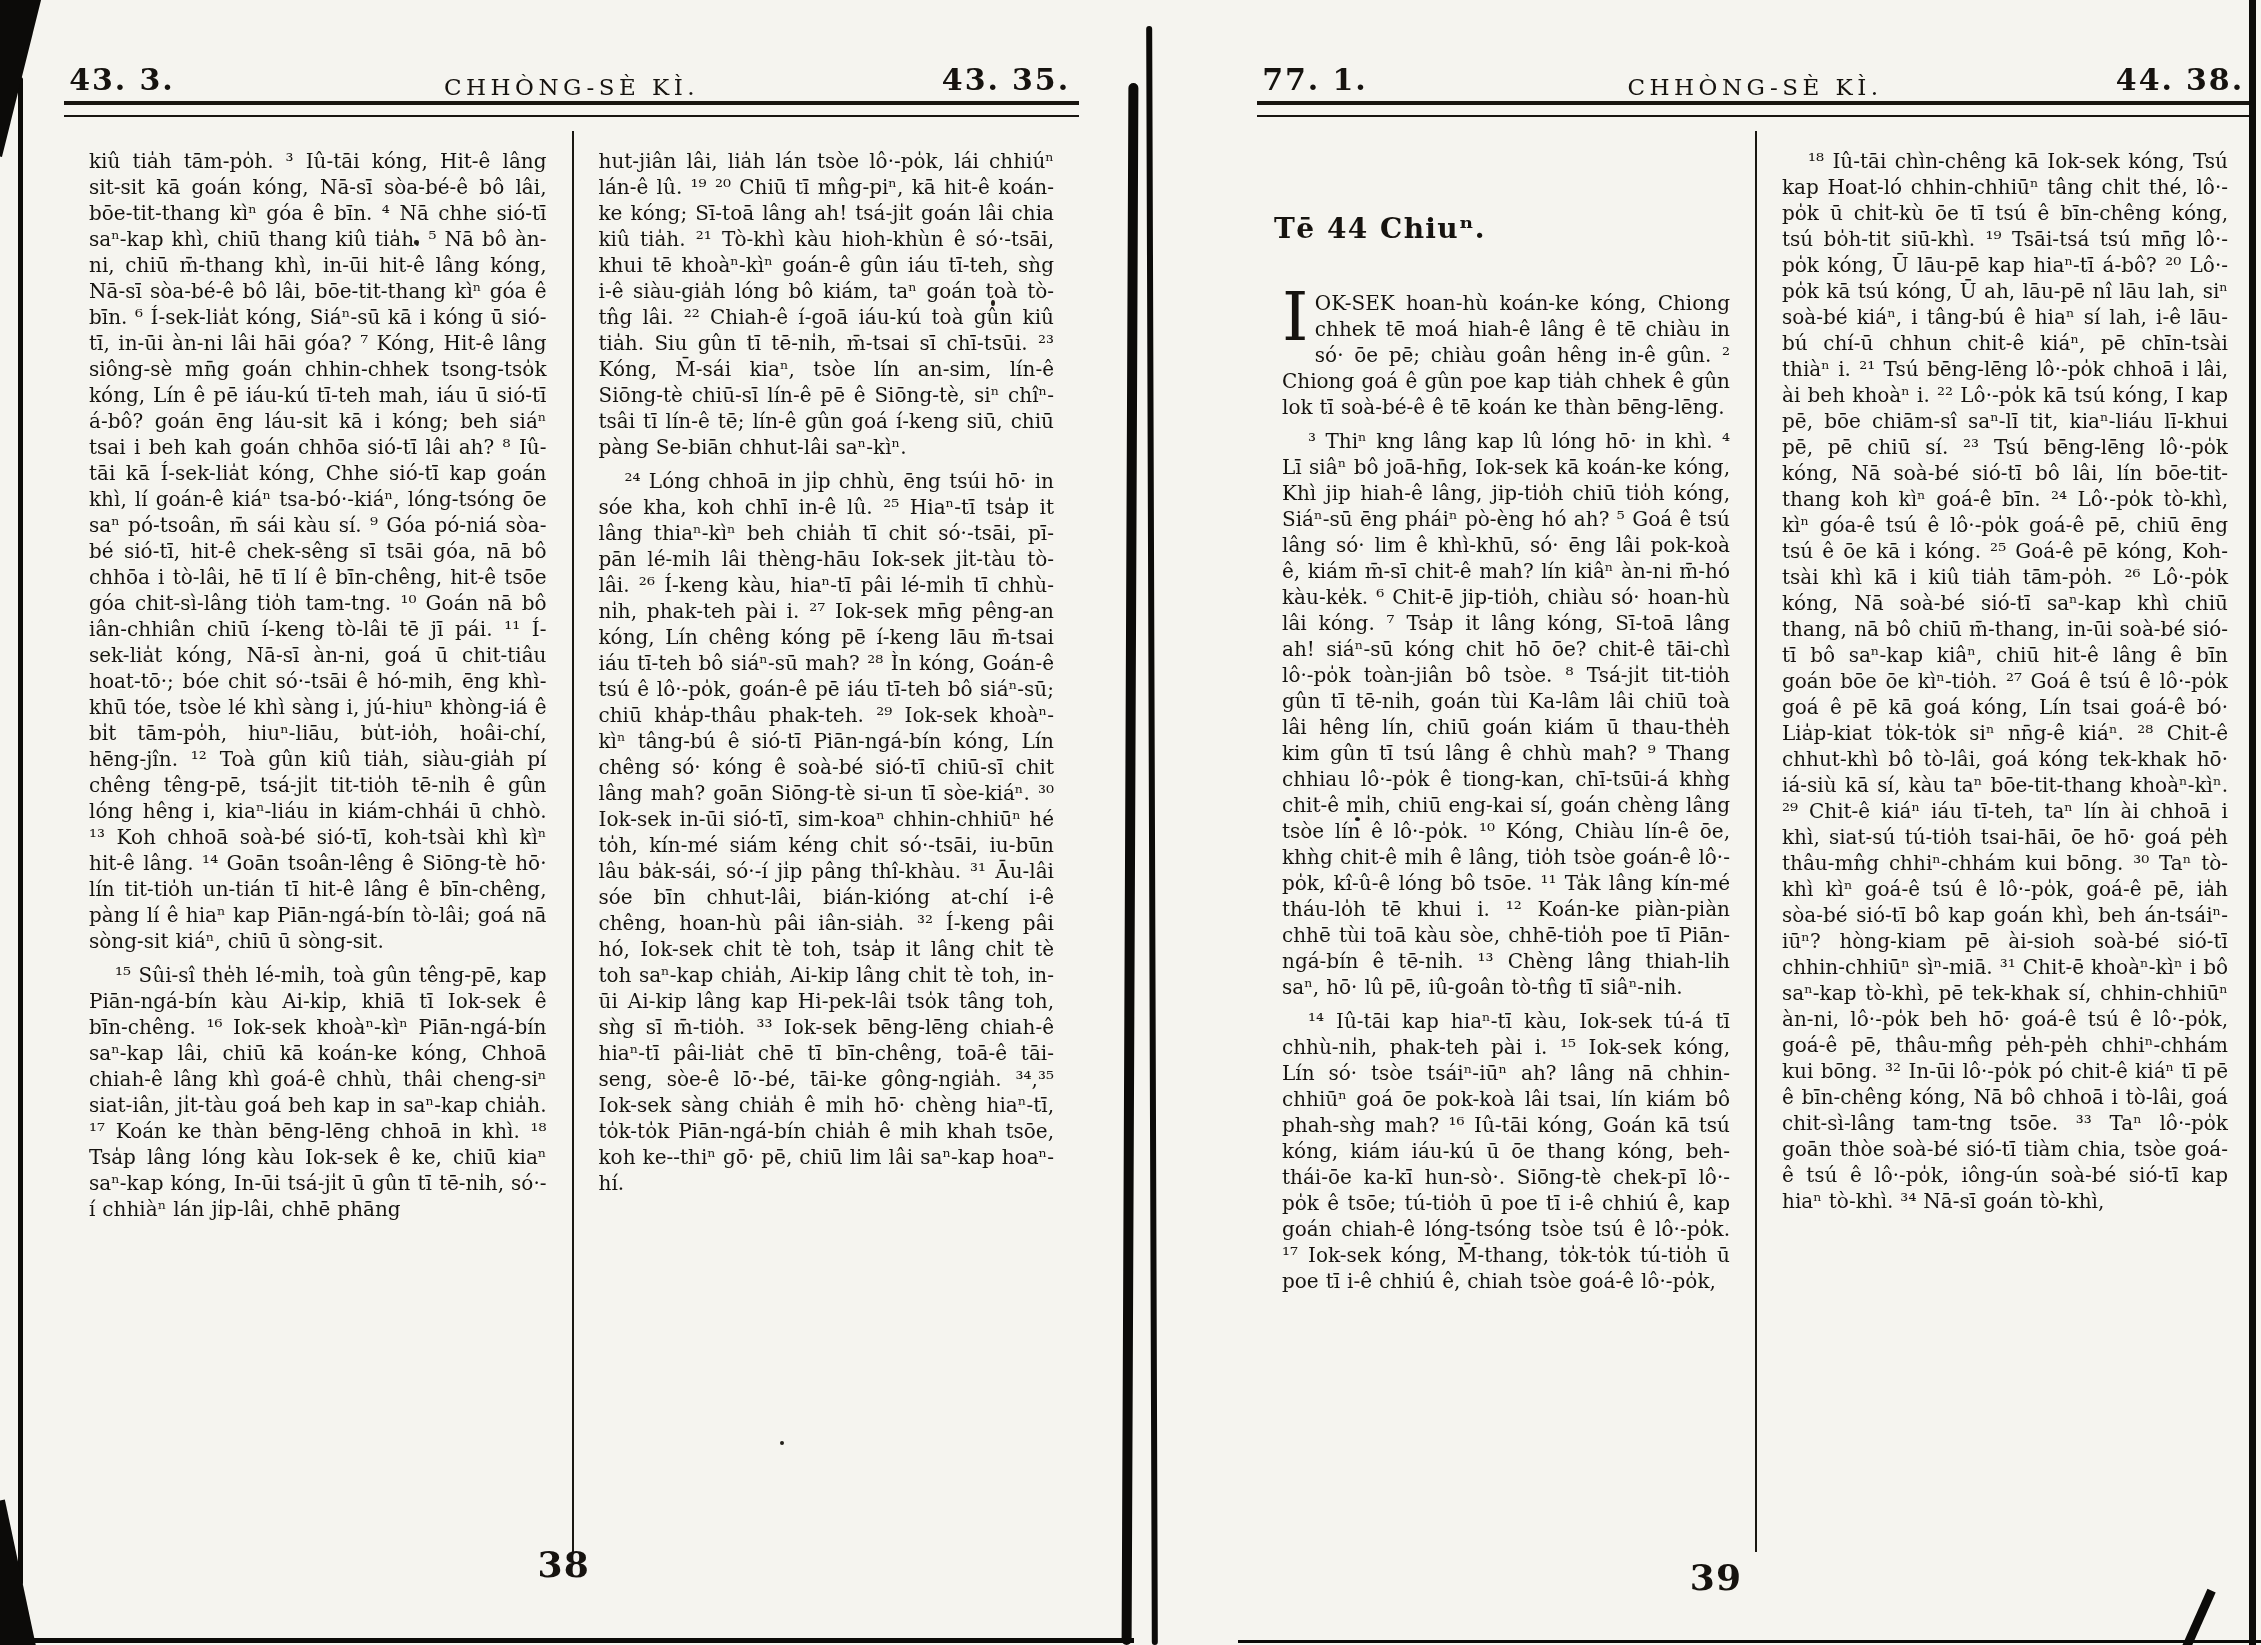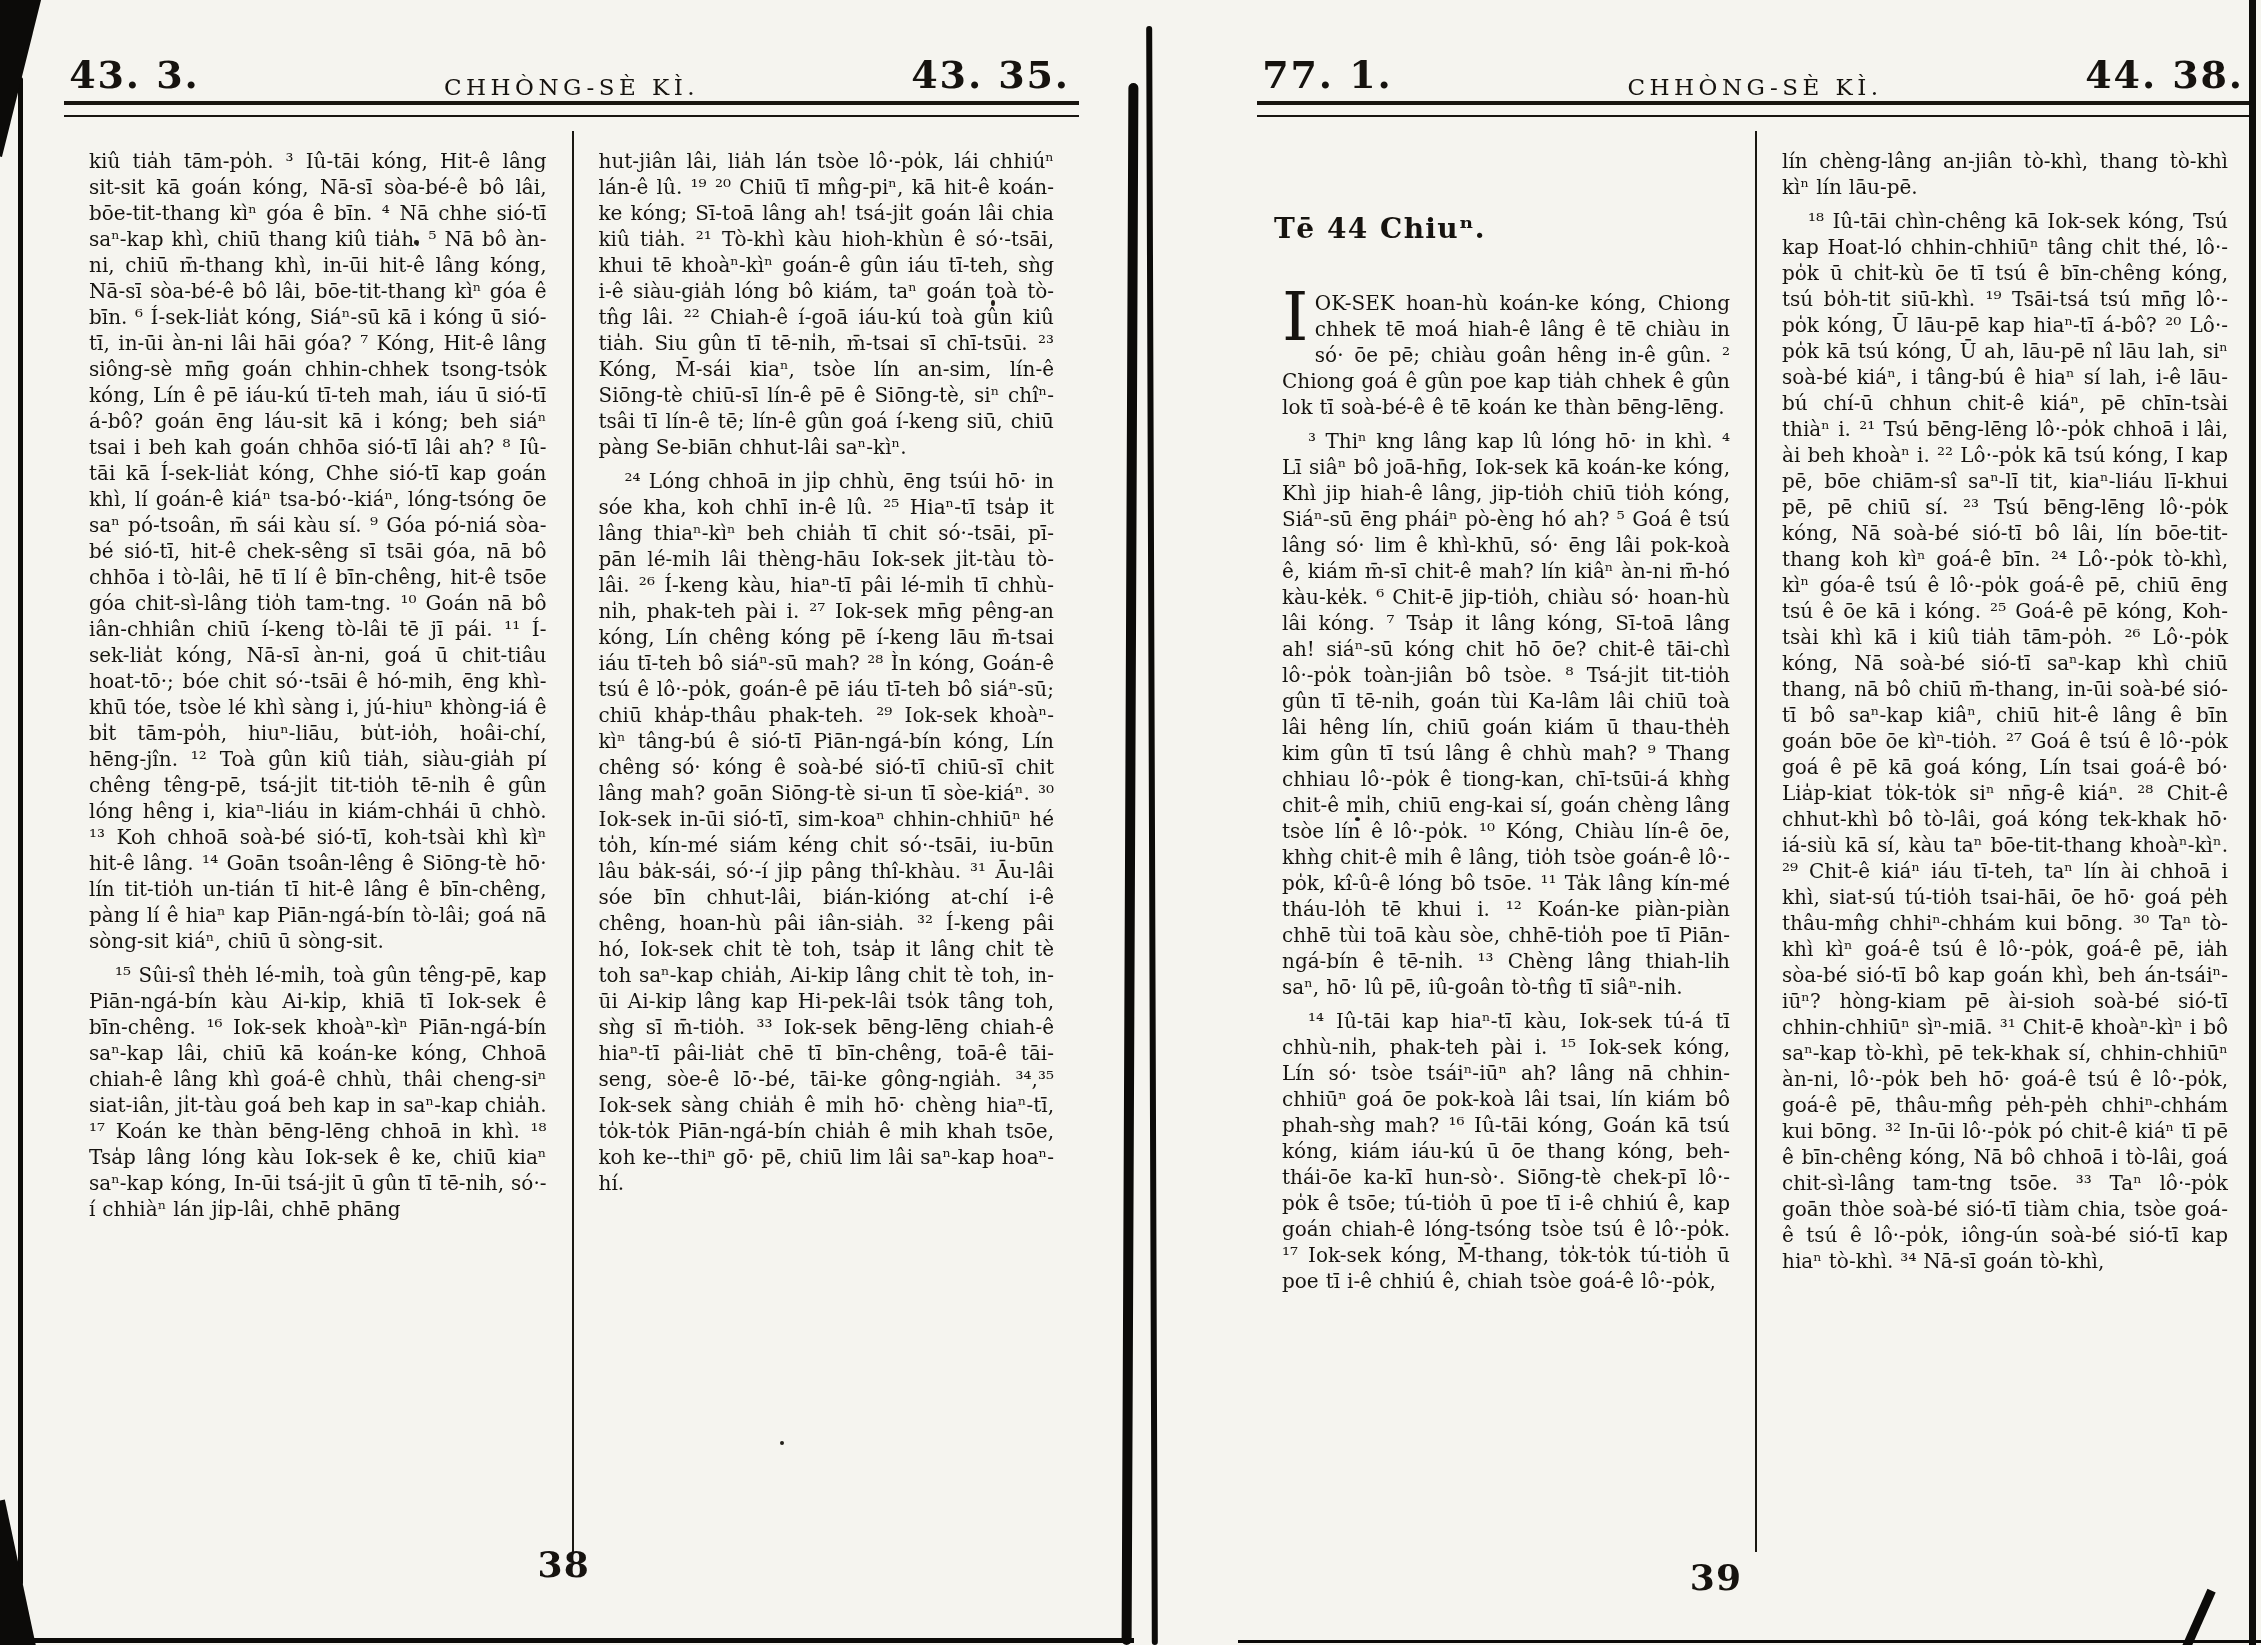--- a/index.html
+++ b/index.html
@@ -7,21 +7,21 @@
     position:relative; width:2261px; height:1645px;
     background:#f5f4ef; overflow:hidden;
     font-family:"DejaVu Serif","Liberation Serif",serif;
     color:#16130f;
   }
   .page { position:absolute; top:29px; height:1586px; }
   .page-left  { left:64px;  width:1015px; }
   .page-right { left:1257px; width:996px; }
 
   .page-header { position:relative; height:72px; }
-  .hdr-ref { position:absolute; bottom:3.9px; font-size:38px; font-weight:bold; letter-spacing:1.9px; }
+  .hdr-ref { position:absolute; bottom:3.9px; font-size:30px; font-weight:bold; letter-spacing:1.9px; }
   .hdr-ref.l { left:5.2px; }
   .hdr-ref.r { right:9px;text-align:right; }
   .hdr-title {
     position:absolute; left:50%; transform:translateX(-50%);
     bottom:1.3px; font-size:23px; letter-spacing:4.5px; white-space:nowrap;
   }
   .rule-double { height:9.7px; border-top:4.5px solid #181510; border-bottom:2.6px solid #181510; }
 
   .columns { display:flex; margin-top:14px; height:1421px; }
   .col {
@@ -98,21 +98,20 @@
     </div>
     <div class="rule-double"></div>
     <div class="columns">
       <div class="col">
         <div class="chapter-heading">Tē 44 Chiuⁿ.</div>
         <p class="cont"><span class="dropcap">I</span><span>OK-SEK hoan-hù koán-ke kóng, Chiong chhek tē moá hiah-ê lâng ê tē chiàu in só· ōe pē; chiàu goân hêng in-ê gûn. ² Chiong goá ê gûn poe kap tia̍h chhek ê gûn lok tī soà-bé-ê ê tē koán ke thàn bēng-lēng.</span></p>
         <p>³ Thiⁿ kng lâng kap lû lóng hō· in khì. ⁴ Lī siâⁿ bô joā-hn̄g, Iok-sek kā koán-ke kóng, Khì jip hiah-ê lâng, jip-tio̍h chiū tio̍h kóng, Siáⁿ-sū ēng pháiⁿ pò-èng hó ah? ⁵ Goá ê tsú lâng só· lim ê khì-khū, só· ēng lâi pok-koà ê, kiám m̄-sī chit-ê mah? lín kiâⁿ àn-ni m̄-hó kàu-ke̍k. ⁶ Chit-ē jip-tio̍h, chiàu só· hoan-hù lâi kóng. ⁷ Tsa̍p it lâng kóng, Sī-toā lâng ah! siáⁿ-sū kóng chit hō ōe? chit-ê tāi-chì lô·-po̍k toàn-jiân bô tsòe. ⁸ Tsá-ji̍t tit-tio̍h gûn tī tē-ni̍h, goán tùi Ka-lâm lâi chiū toà lâi hêng lín, chiū goán kiám ū thau-the̍h kim gûn tī tsú lâng ê chhù mah? ⁹ Thang chhiau lô·-po̍k ê tiong-kan, chī-tsūi-á khǹg chit-ê mi̍h, chiū eng-kai sí, goán chèng lâng tsòe lín ê lô·-po̍k. ¹⁰ Kóng, Chiàu lín-ê ōe, khǹg chit-ê mi̍h ê lâng, tio̍h tsòe goán-ê lô·-po̍k, kî-û-ê lóng bô tsōe. ¹¹ Ta̍k lâng kín-mé tháu-lo̍h tē khui i. ¹² Koán-ke piàn-piàn chhē tùi toā kàu sòe, chhē-tio̍h poe tī Piān-ngá-bín ê tē-ni̍h. ¹³ Chèng lâng thiah-li̍h saⁿ, hō· lû pē, iû-goân tò-tn̂g tī siâⁿ-ni̍h.</p>
         <p>¹⁴ Iû-tāi kap hiaⁿ-tī kàu, Iok-sek tú-á tī chhù-ni̍h, phak-teh pài i. ¹⁵ Iok-sek kóng, Lín só· tsòe tsáiⁿ-iūⁿ ah? lâng nā chhin-chhiūⁿ goá ōe pok-koà lâi tsai, lín kiám bô phah-sǹg mah? ¹⁶ Iû-tāi kóng, Goán kā tsú kóng, kiám iáu-kú ū ōe thang kóng, beh-thái-ōe ka-kī hun-sò·. Siōng-tè chek-pī lô·-po̍k ê tsōe; tú-tio̍h ū poe tī i-ê chhiú ê, kap goán chiah-ê lóng-tsóng tsòe tsú ê lô·-po̍k. ¹⁷ Iok-sek kóng, M̄-thang, to̍k-to̍k tú-tio̍h ū poe tī i-ê chhiú ê, chiah tsòe goá-ê lô·-po̍k,</p>
       </div>
       <div class="col second">
-        <p class="cont">lín chèng-lâng an-jiân tò-khì, thang tò-khì kìⁿ lín lāu-pē.</p>
         <p>¹⁸ Iû-tāi chìn-chêng kā Iok-sek kóng, Tsú kap Hoat-ló chhin-chhiūⁿ tâng chi̍t thé, lô·-po̍k ū chi̍t-kù ōe tī tsú ê bīn-chêng kóng, tsú bo̍h-tit siū-khì. ¹⁹ Tsāi-tsá tsú mn̄g lô·-po̍k kóng, Ū lāu-pē kap hiaⁿ-tī á-bô? ²⁰ Lô·-po̍k kā tsú kóng, Ū ah, lāu-pē nî lāu lah, siⁿ soà-bé kiáⁿ, i tâng-bú ê hiaⁿ sí lah, i-ê lāu-bú chí-ū chhun chit-ê kiáⁿ, pē chīn-tsài thiàⁿ i. ²¹ Tsú bēng-lēng lô·-po̍k chhoā i lâi, ài beh khoàⁿ i. ²² Lô·-po̍k kā tsú kóng, I kap pē, bōe chiām-sî saⁿ-lī tit, kiaⁿ-liáu lī-khui pē, pē chiū sí. ²³ Tsú bēng-lēng lô·-po̍k kóng, Nā soà-bé sió-tī bô lâi, lín bōe-tit-thang koh kìⁿ goá-ê bīn. ²⁴ Lô·-po̍k tò-khì, kìⁿ góa-ê tsú ê lô·-po̍k goá-ê pē, chiū ēng tsú ê ōe kā i kóng. ²⁵ Goá-ê pē kóng, Koh-tsài khì kā i kiû tia̍h tām-po̍h. ²⁶ Lô·-po̍k kóng, Nā soà-bé sió-tī saⁿ-kap khì chiū thang, nā bô chiū m̄-thang, in-ūi soà-bé sió-tī bô saⁿ-kap kiâⁿ, chiū hit-ê lâng ê bīn goán bōe ōe kìⁿ-tio̍h. ²⁷ Goá ê tsú ê lô·-po̍k goá ê pē kā goá kóng, Lín tsai goá-ê bó· Lia̍p-kiat to̍k-to̍k siⁿ nn̄g-ê kiáⁿ. ²⁸ Chit-ê chhut-khì bô tò-lâi, goá kóng tek-khak hō· iá-siù kā sí, kàu taⁿ bōe-tit-thang khoàⁿ-kìⁿ. ²⁹ Chit-ê kiáⁿ iáu tī-teh, taⁿ lín ài chhoā i khì, siat-sú tú-tio̍h tsai-hāi, ōe hō· goá pe̍h thâu-mn̂g chhiⁿ-chhám kui bōng. ³⁰ Taⁿ tò-khì kìⁿ goá-ê tsú ê lô·-po̍k, goá-ê pē, ia̍h sòa-bé sió-tī bô kap goán khì, beh án-tsáiⁿ-iūⁿ? hòng-kiam pē ài-sioh soà-bé sió-tī chhin-chhiūⁿ sìⁿ-miā. ³¹ Chit-ē khoàⁿ-kìⁿ i bô saⁿ-kap tò-khì, pē tek-khak sí, chhin-chhiūⁿ àn-ni, lô·-po̍k beh hō· goá-ê tsú ê lô·-po̍k, goá-ê pē, thâu-mn̂g pe̍h-pe̍h chhiⁿ-chhám kui bōng. ³² In-ūi lô·-po̍k pó chit-ê kiáⁿ tī pē ê bīn-chêng kóng, Nā bô chhoā i tò-lâi, goá chit-sì-lâng tam-tng tsōe. ³³ Taⁿ lô·-po̍k goān thòe soà-bé sió-tī tiàm chia, tsòe goá-ê tsú ê lô·-po̍k, iông-ún soà-bé sió-tī kap hiaⁿ tò-khì. ³⁴ Nā-sī goán tò-khì,</p>
       </div>
     </div>
     <div class="page-number">39</div>
   </div>
 
   <div class="mark gutter-a"></div>
   <div class="mark gutter-b"></div>
   <div class="mark edge-l"></div>
   <div class="mark corner-tl"></div>

